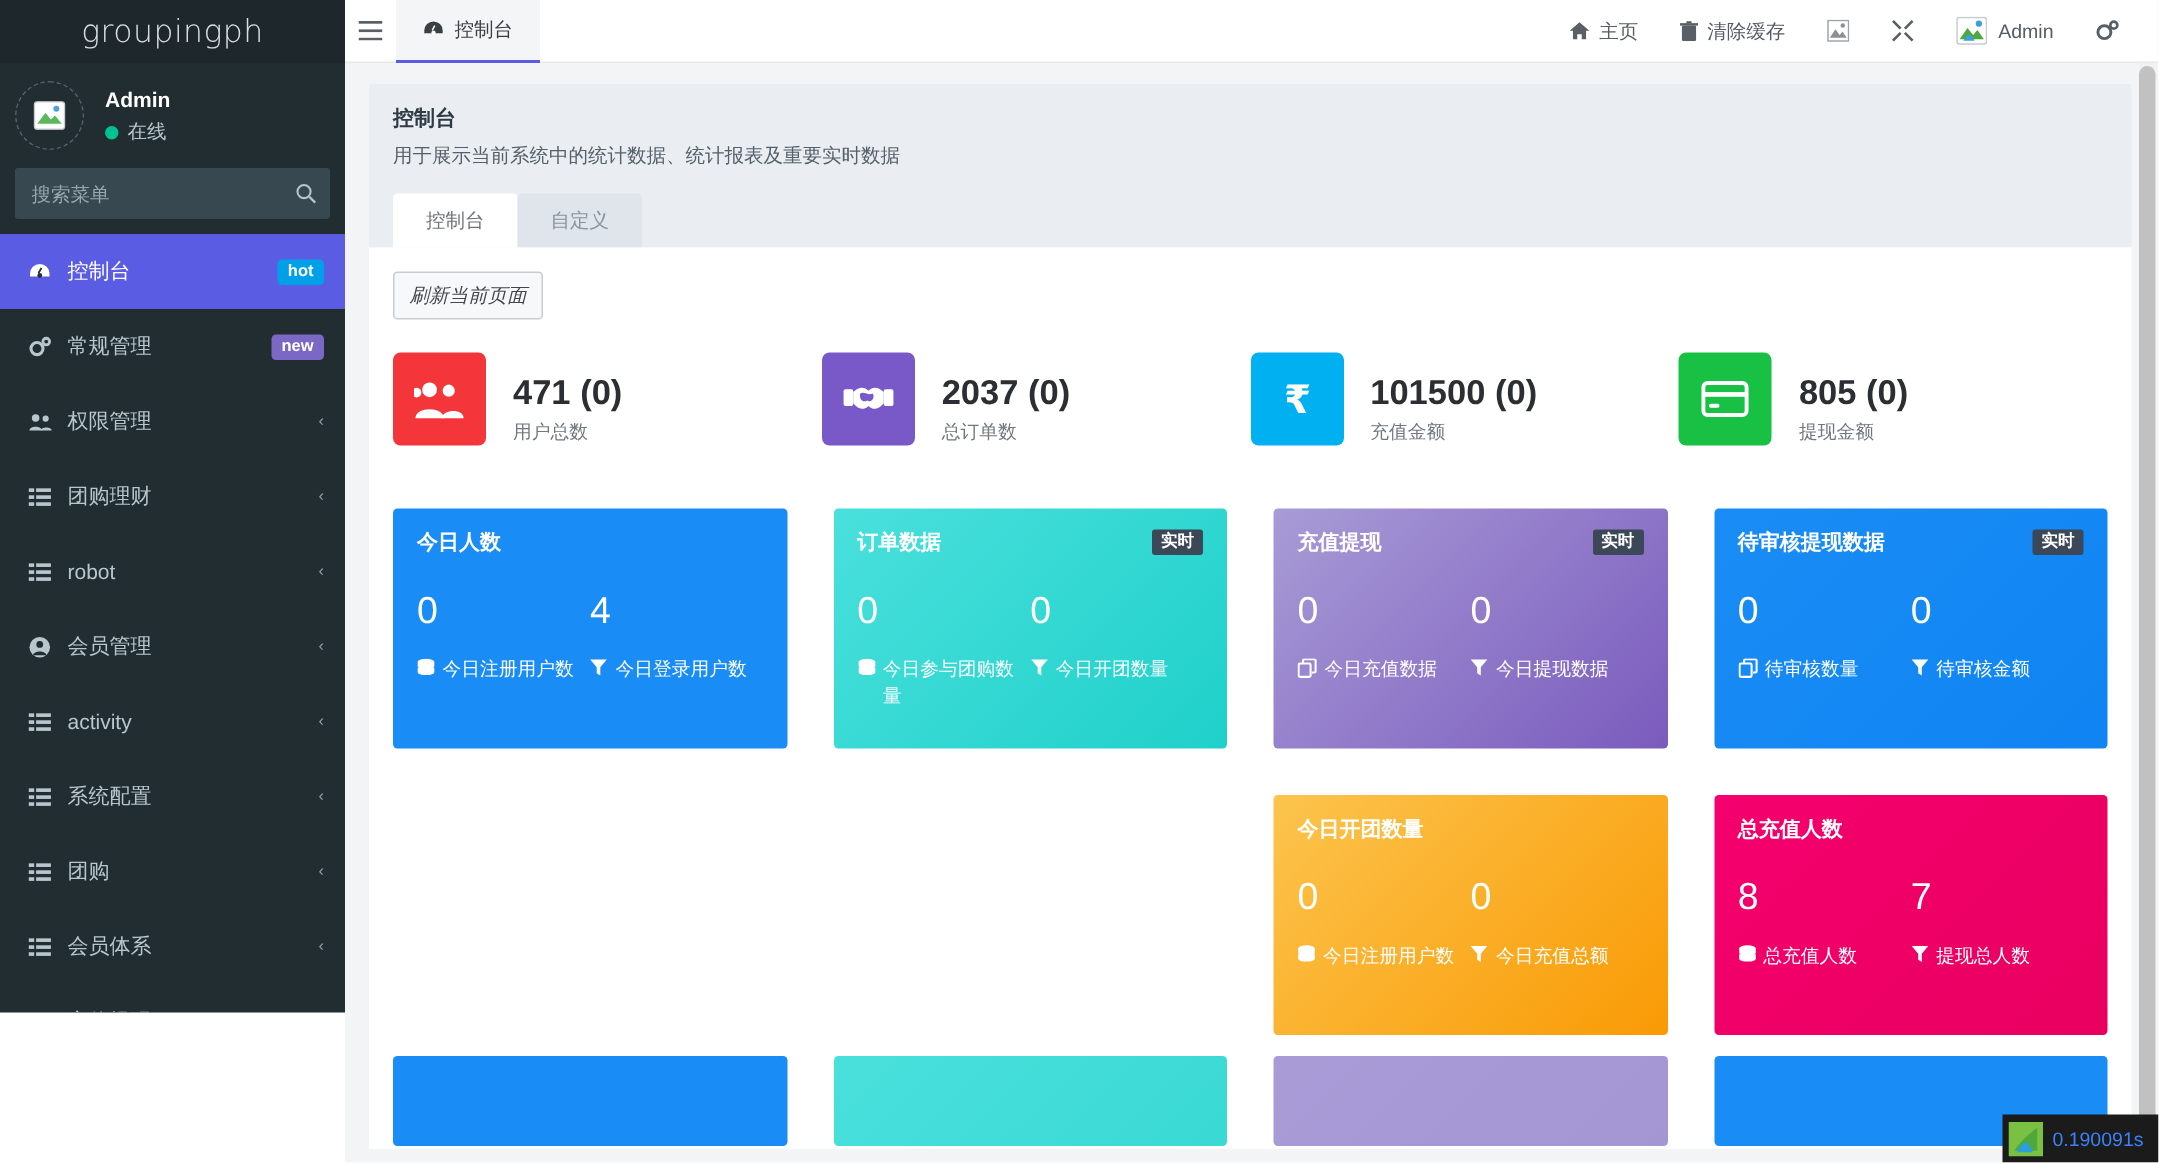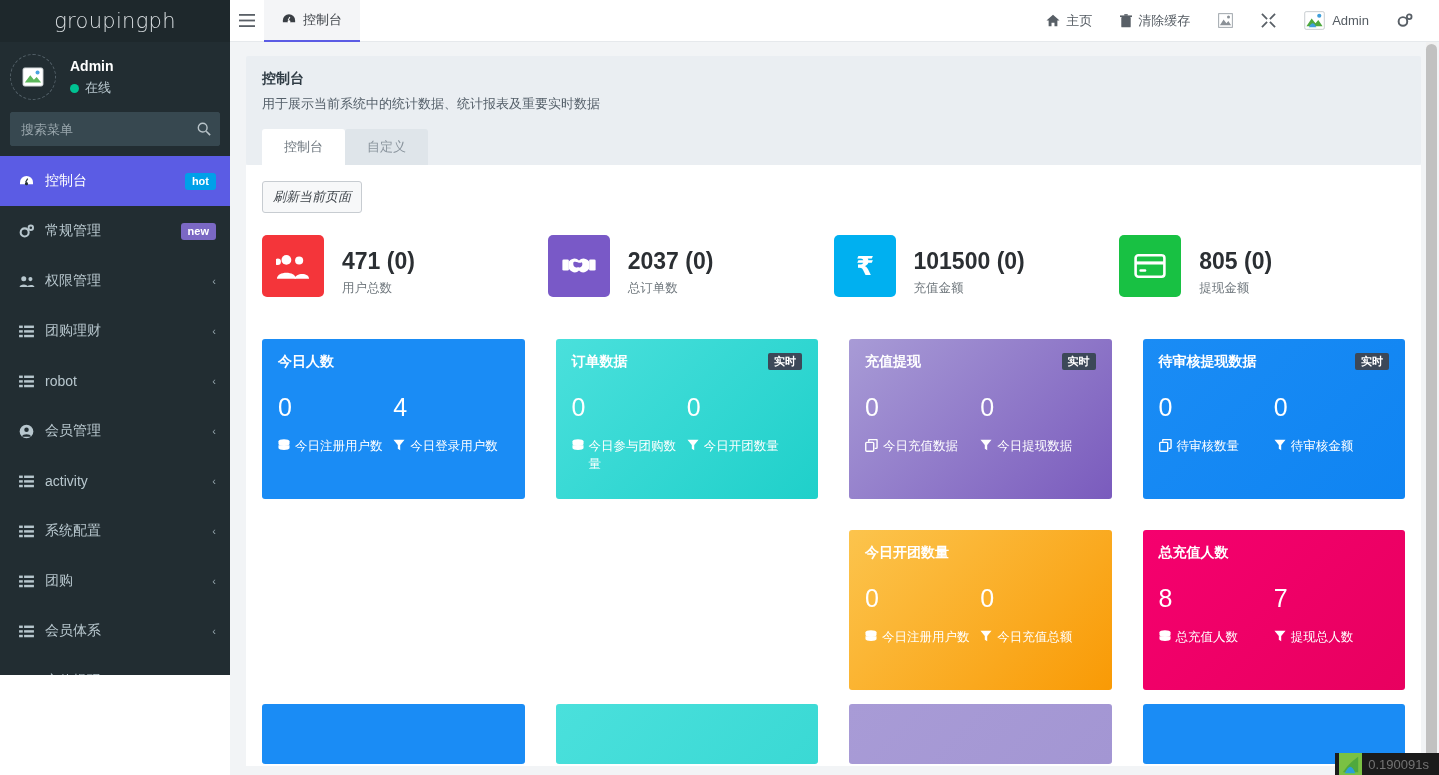--- a/index.html
+++ b/index.html
@@ -147,22 +147,22 @@
   .p-val { font-size: 25px; font-weight: 300; line-height: 28px; }
   .p-lab { font-size: 12.5px; margin-top: 16px; line-height: 18px; display: flex; gap: 5px; }
   .p-lab .pl-ico { flex: none; margin-top: 2px; }
 
   .section-title { font-size: 14px; font-weight: bold; color: #2f3b44; margin-top: 36px; }
   .agent-grid { display: grid; grid-template-columns: repeat(4, 1fr); gap: 31px; margin-top: 14px; }
   .agent-card { height: 60px; border-radius: 3px; }
 
   
   .perf-badge {
-    position: absolute; right: 0; bottom: 0; height: 22px;
-    background: #1b1b1b; color: #737373; font-size: 13px;
+    position: absolute; right: 0; bottom: 0; height: 32px;
+    background: #1b1b1b; color: #3b82f6; font-size: 13px;
     display: flex; align-items: center; padding: 0 10px 0 4px; z-index: 30;
   }
   .perf-logo { width: 23px; height: 23px; margin-right: 6px; flex: none; }
   .scrollbar {
     position: absolute; right: 2px; top: 42px; width: 11px; height: 720px;
     background: #f1f1f1; z-index: 20;
   }
   .scroll-thumb {
     position: absolute; right: 2px; top: 44px; width: 11px; height: 714px;
     background: #c1c1c1; border-radius: 6px; z-index: 21;

